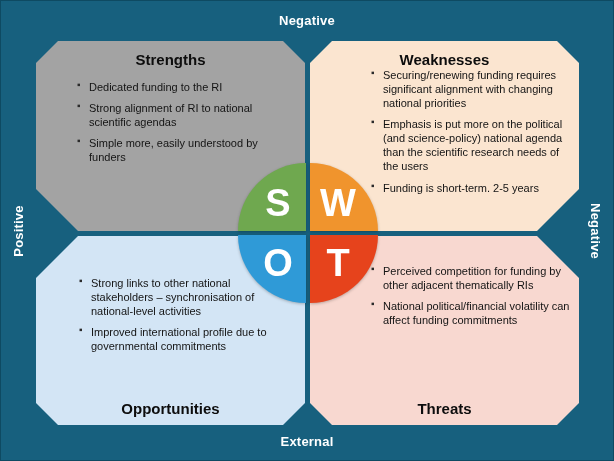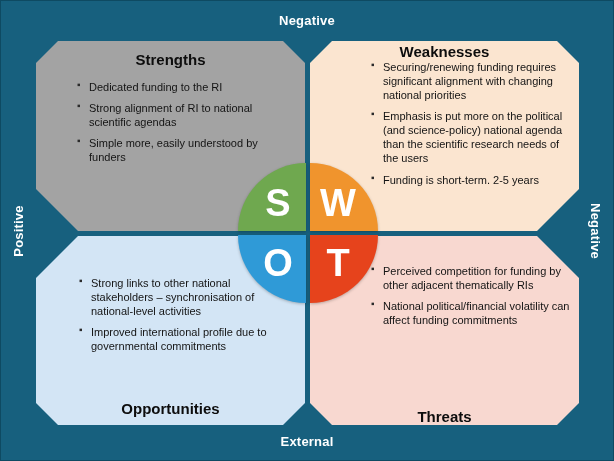--- a/index.html
+++ b/index.html
@@ -66,38 +66,38 @@
     clip-path:polygon(0 22px, 22px 0, 247px 0, 269px 22px, 269px 190px, 42px 190px, 0 148px);
     padding-top:10px;
     align-items:center;
   }
   .q-strengths ul { margin:12px 16px 0 40px; }
 
   .q-weaknesses {
     left:274px; top:0; width:269px; height:240px;
     background:#fbe5d0;
     clip-path:polygon(0 22px, 22px 0, 247px 0, 269px 22px, 269px 148px, 227px 190px, 0 190px);
-    padding-top:2px;
+    padding-top:10px;
   }
   .q-weaknesses ul { margin:0 8px 0 60px; }
 
   .q-opportunities {
     left:0; top:195px; width:269px; height:189px;
     background:#d3e5f5;
     clip-path:polygon(0 42px, 42px 0, 269px 0, 269px 167px, 247px 189px, 22px 189px, 0 167px);
     padding-bottom:8px;
   }
   .q-opportunities ul { flex:1; margin:40px 10px 0 42px; }
   .q-opportunities h2 { margin-top:auto; }
 
   .q-threats {
     left:274px; top:195px; width:269px; height:189px;
     background:#f8d8d0;
     clip-path:polygon(0 0, 227px 0, 269px 42px, 269px 167px, 247px 189px, 22px 189px, 0 167px);
-    padding-bottom:0;
+    padding-bottom:8px;
   }
   .q-threats ul { flex:1; margin:28px 8px 0 60px; }
   .q-threats h2 { margin-top:auto; }
 
   
   .swot-circle {
     position:absolute;
     left:237px; top:162px;
     width:140px; height:140px;
     display:grid;

